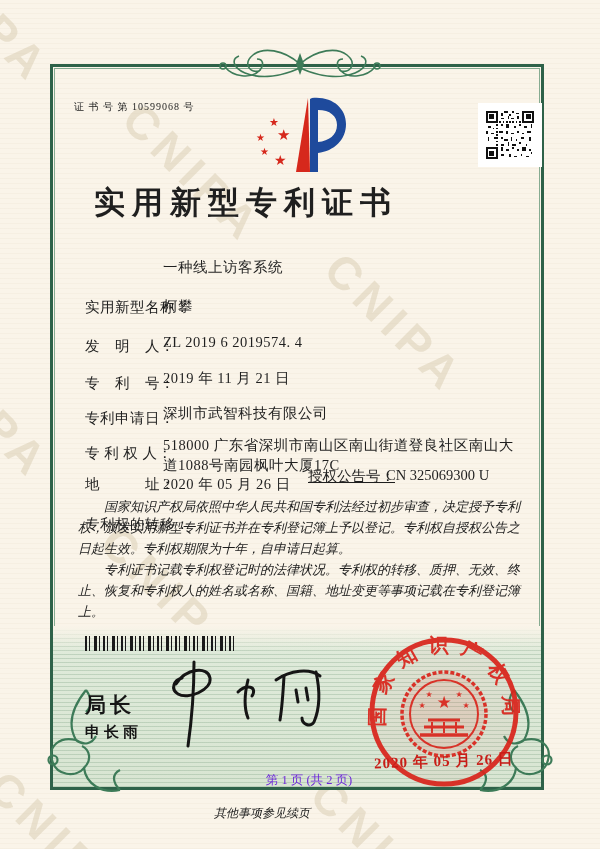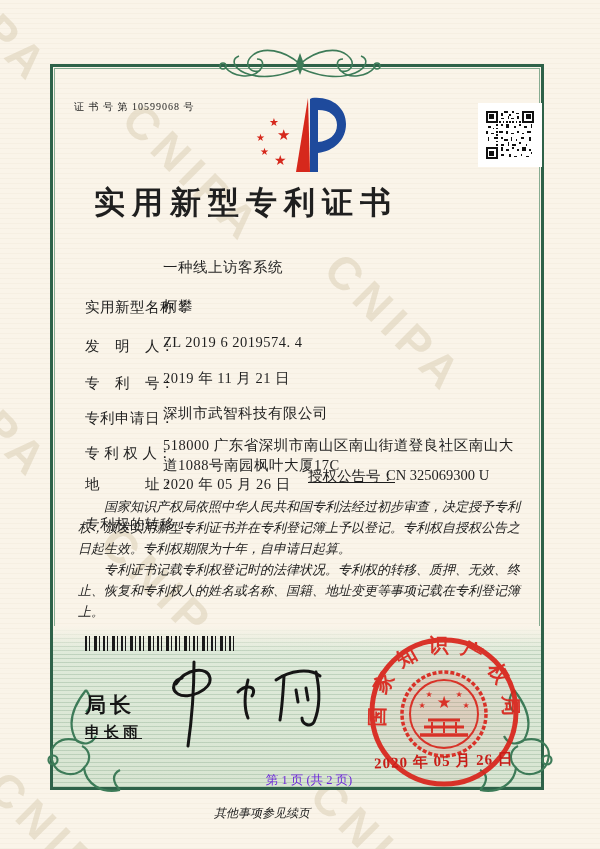--- a/index.html
+++ b/index.html
@@ -47,21 +47,21 @@
       font-size:13px;line-height:21px;color:#1c1c1c;}
   .paras p{margin:0;text-indent:2em;}
   
   .barcode{position:absolute;left:85px;top:636px;width:153px;height:15px;z-index:4;
       background:repeating-linear-gradient(90deg,#1a1a1a 0 2px,transparent 2px 4px,
         #1a1a1a 4px 5px,transparent 5px 9px,#1a1a1a 9px 12px,transparent 12px 14px,
         #1a1a1a 14px 15px,transparent 15px 18px);}
   .director-title{position:absolute;left:85px;top:691px;z-index:4;font-family:"Liberation Sans","DejaVu Sans",sans-serif;
       font-size:21px;font-weight:700;letter-spacing:4px;color:#161616;}
   .director-name{position:absolute;left:85px;top:723px;z-index:4;font-family:"Liberation Sans","DejaVu Sans",sans-serif;
-      font-size:15px;font-weight:700;letter-spacing:4px;color:#161616;text-decoration:underline;}
+      font-size:15px;font-weight:700;letter-spacing:4px;color:#161616;}
   .signature{position:absolute;left:148px;top:656px;z-index:5;}
   .seal{position:absolute;left:366px;top:634px;z-index:6;opacity:0.93;}
   .seal-date{position:absolute;left:374px;top:752px;z-index:7;color:#c81d17;font-size:15px;
       font-weight:700;letter-spacing:1px;transform:rotate(-2deg);white-space:nowrap;}
   .page-info{position:absolute;left:50px;width:494px;top:772px;text-align:center;
       font-size:12.5px;z-index:4;color:#6d28d9;padding-left:12px;}
   .cont-note{position:absolute;left:0;width:524px;top:805px;text-align:center;font-size:12px;
       font-style:italic;z-index:4;color:#222;}
 </style>
 </head>

